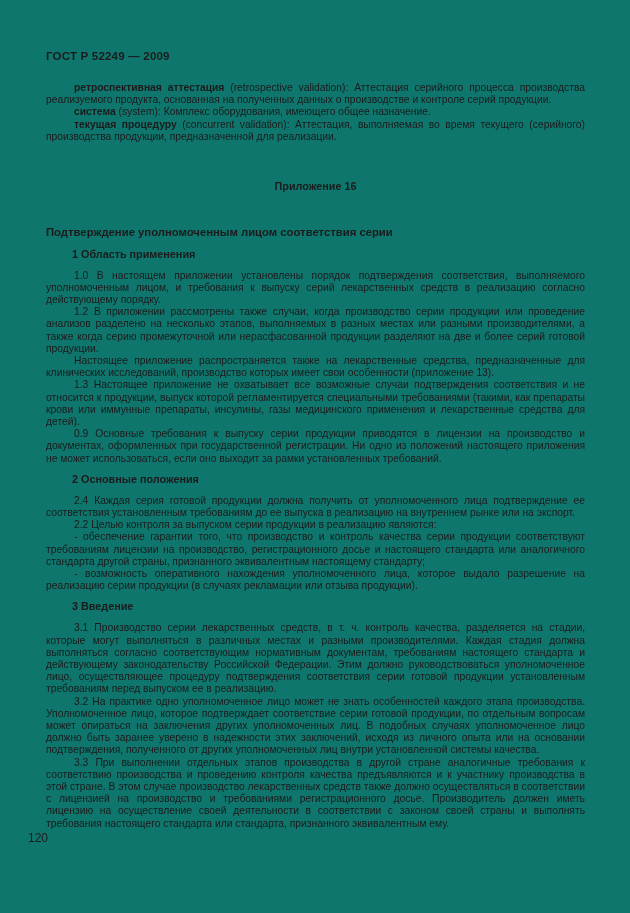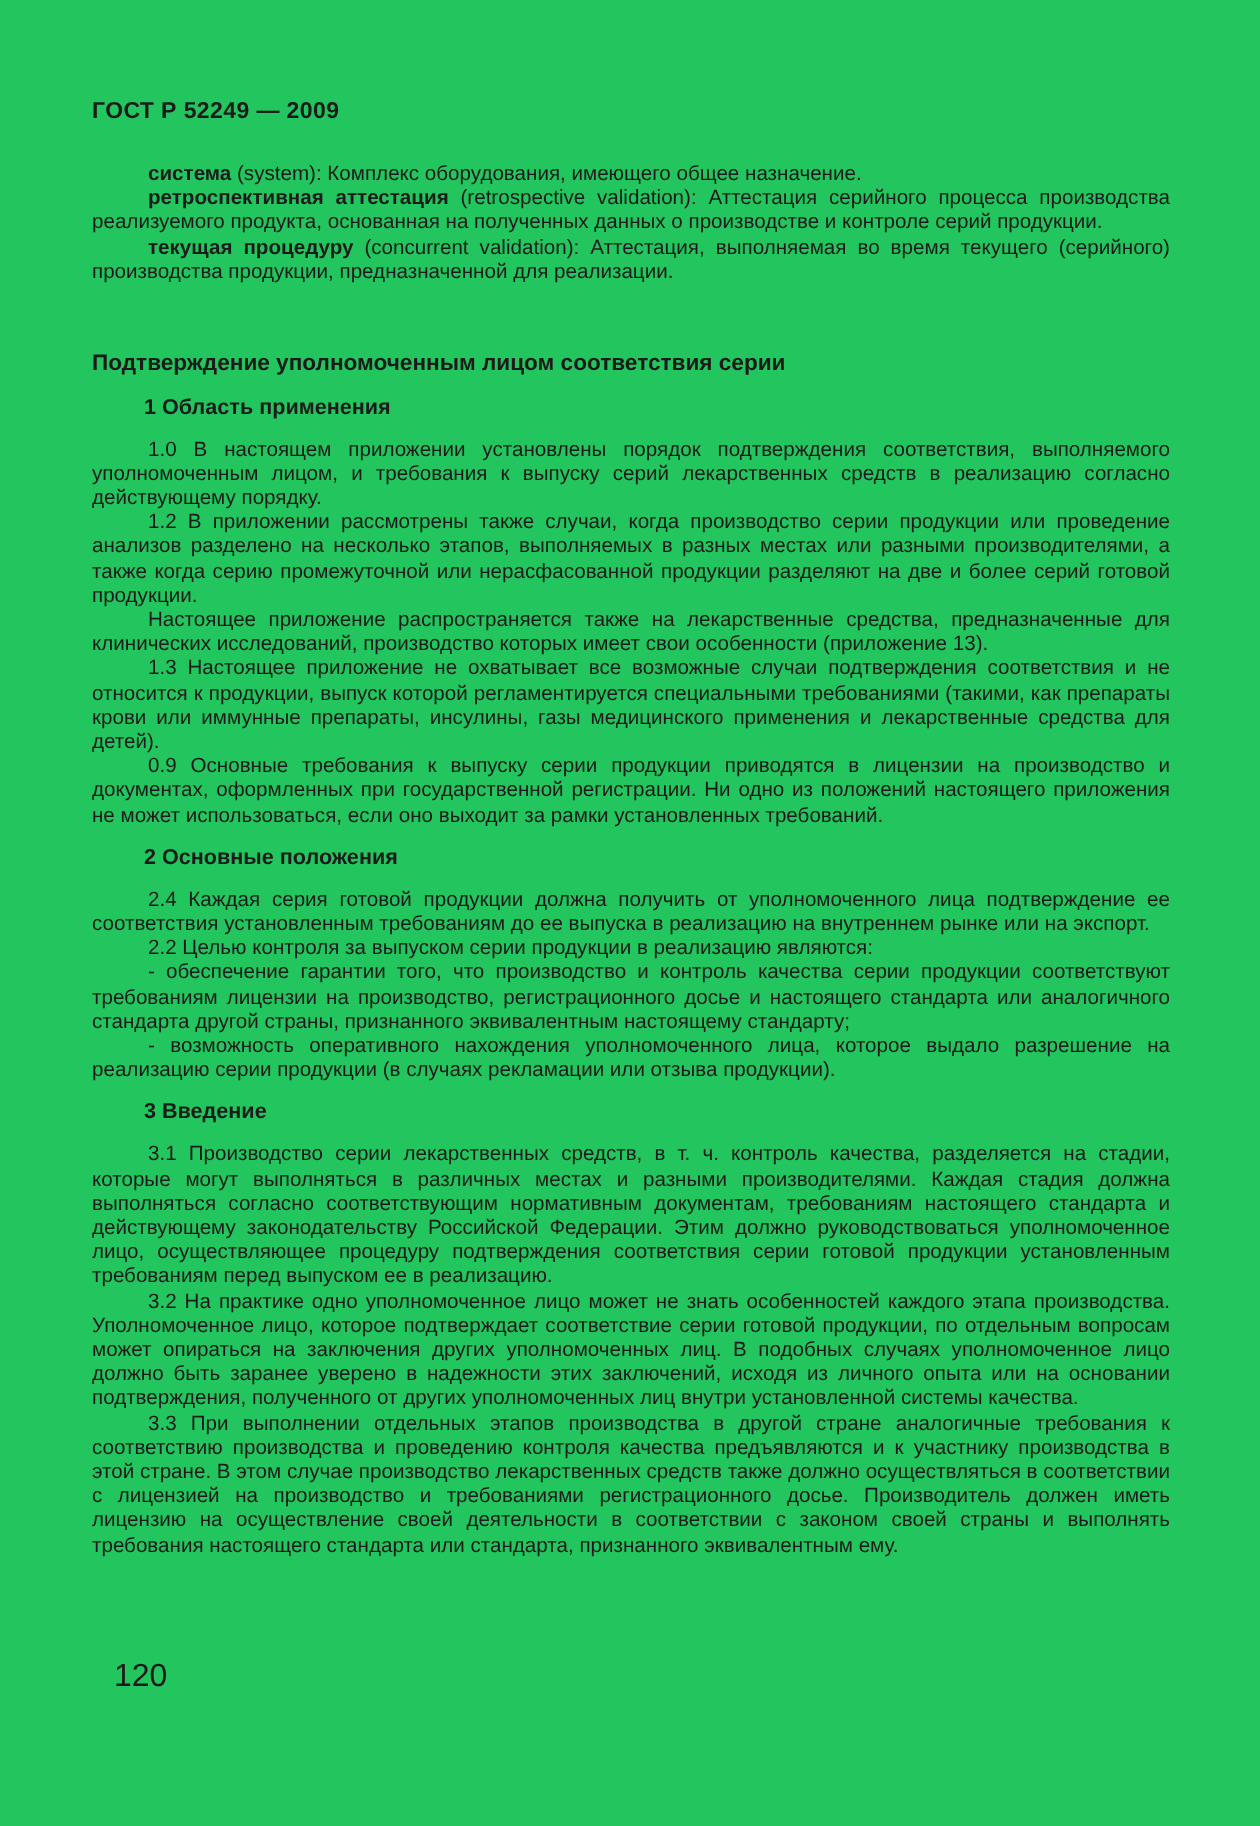--- a/index.html
+++ b/index.html
@@ -11,21 +11,21 @@
     width: 630px;
     height: 913px;
     font-family: "Liberation Sans", sans-serif;
     color: #1b1b1b;
     overflow: hidden;
   }
   .page {
     position: relative;
     width: 630px;
     height: 913px;
-    background: #22c55e;
+    background: #0f766e;
   }
   .content {
     position: absolute;
     left: 46px;
     top: 0;
     width: 539px;
   }
   .doc-header {
     margin: 50px 0 0 0;
     font-size: 11.5px;
@@ -60,41 +60,42 @@
     text-align: left;
   }
   .sec {
     margin: 8px 0 9px 26px;
     font-size: 10.8px;
     line-height: 13px;
     font-weight: bold;
   }
   .page-number {
     position: absolute;
-    left: 57px;
+    left: 28px;
     top: 832px;
     margin: 0;
-    font-size: 16px;
+    font-size: 12px;
     line-height: 13px;
   }
 </style>
 </head>
 <body>
 
 <div class="page">
   <div class="content">
 
     <p class="doc-header">ГОСТ Р 52249 — 2009</p>
 
     <div class="defs">
+      <p class="body-p"><b>ретроспективная аттестация</b><span> (retrospective validation): Аттестация серийного процесса производства реализуемого продукта, основанная на полученных данных о производстве и контроле серий продукции.</span></p>
       <p class="body-p"><b>система</b><span> (system): Комплекс оборудования, имеющего общее назначение.</span></p>
-      <p class="body-p"><b>ретроспективная аттестация</b><span> (retrospective validation): Аттестация серийного процесса производства реализуемого продукта, основанная на полученных данных о производстве и контроле серий продукции.</span></p>
       <p class="body-p"><b>текущая процедуру</b><span> (concurrent validation): Аттестация, выполняемая во время текущего (серийного) производства продукции, предназначенной для реализации.</span></p>
     </div>
 
+    <p class="annex-label">Приложение 16</p>
 
     <div class="annex-title">
       <div>Подтверждение уполномоченным лицом соответствия серии</div>
     </div>
 
     <h2 class="sec">1 Область применения</h2>
     <p class="body-p">1.0 В настоящем приложении установлены порядок подтверждения соответствия, выполняемого уполномоченным лицом, и требования к выпуску серий лекарственных средств в реализацию согласно действующему порядку.</p>
     <p class="body-p">1.2 В приложении рассмотрены также случаи, когда производство серии продукции или проведение анализов разделено на несколько этапов, выполняемых в разных местах или разными производителями, а также когда серию промежуточной или нерасфасованной продукции разделяют на две и более серий готовой продукции.</p>
     <p class="body-p">Настоящее приложение распространяется также на лекарственные средства, предназначенные для клинических исследований, производство которых имеет свои особенности (приложение 13).</p>
     <p class="body-p">1.3 Настоящее приложение не охватывает все возможные случаи подтверждения соответствия и не относится к продукции, выпуск которой регламентируется специальными требованиями (такими, как препараты крови или иммунные препараты, инсулины, газы медицинского применения и лекарственные средства для детей).</p>

